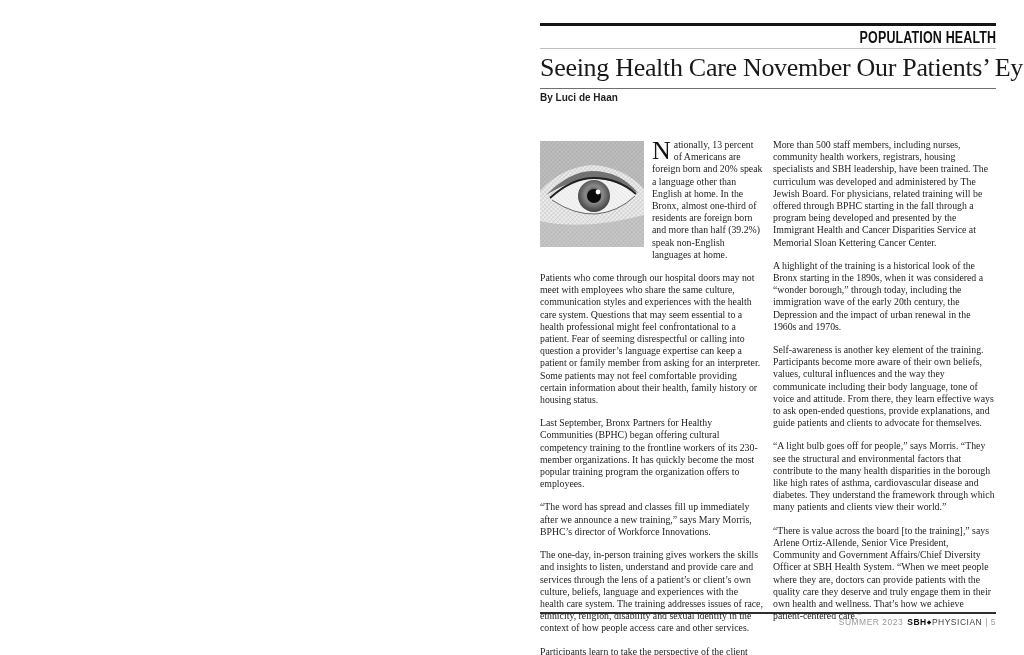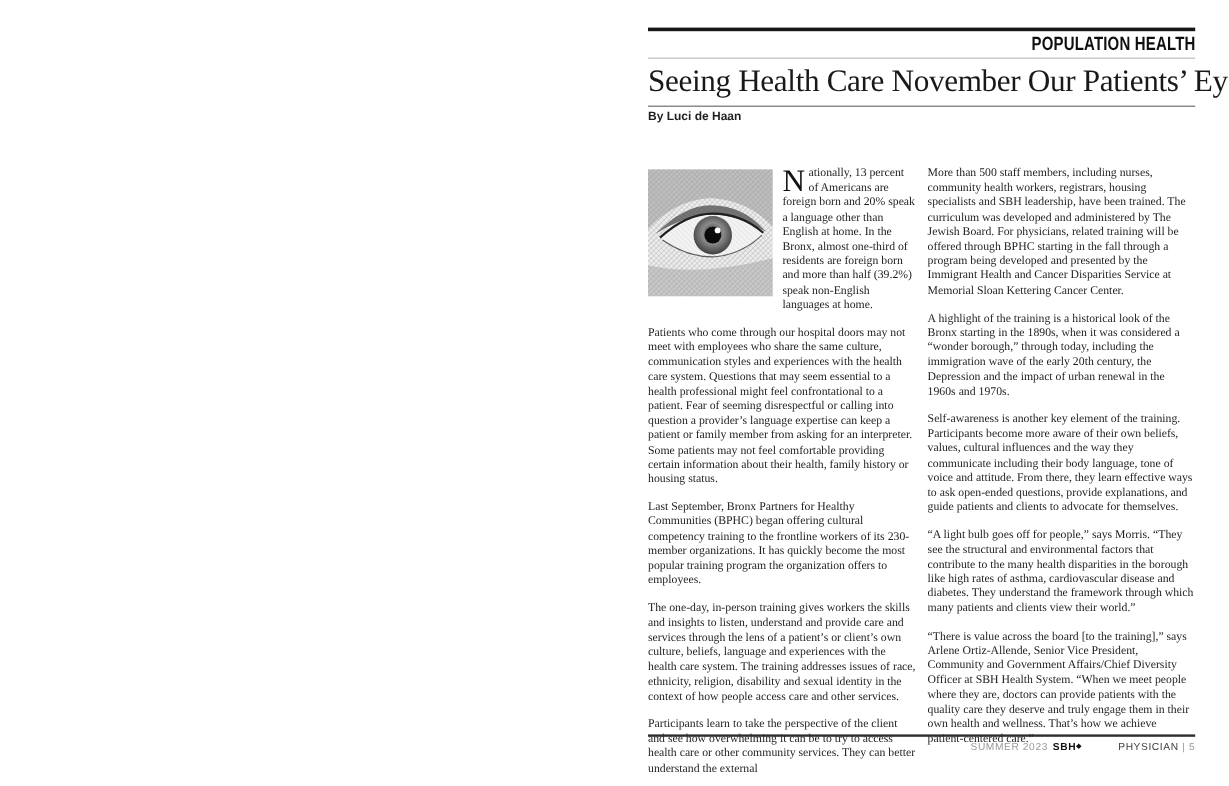--- a/index.html
+++ b/index.html
@@ -13,21 +13,21 @@
   .byline{position:absolute;top:92px;left:0;font-family:"Liberation Sans",sans-serif;font-weight:bold;font-size:10px;color:#1f1f1f;text-align:right;}
   .columns{position:absolute;top:139px;left:0;width:457px;display:flex;gap:10px;}
   .col{width:223px;font-size:9.8px;line-height:12.2px;color:#1d1d1d;}
   .col p{margin:0 0 11px 0;}
   .eye{float:left;width:104px;height:106px;margin:2px 8px 2px 0;}
   .dropcap{float:left;font-size:26px;line-height:21px;padding:1px 3px 0 0;color:#141414;}
   .footer-rule{position:absolute;top:612px;left:0;width:456px;height:2px;background:#2e2e2e;}
   .footer{position:absolute;top:617px;right:1px;font-family:"Liberation Sans",sans-serif;font-size:8.5px;letter-spacing:0.5px;color:#9a9a9a;white-space:nowrap;}
   .f-brand-bold{color:#101010;font-weight:bold;margin-left:4px;}
   .f-sep{color:#101010;font-size:6px;vertical-align:1.5px;}
-  .f-brand{color:#3f3f3f;margin-left:30px;}
+  .f-brand{color:#3f3f3f;}
   .f-page{color:#9a9a9a;margin-left:3px;}
 </style>
 </head>
 <body>
 
 <div class="page">
   <div class="content">
 
     <div class="top-rule"></div>
     <div class="section-label">POPULATION HEALTH</div>
@@ -65,20 +65,21 @@
           <path d="M10,57 Q32,38 54,38 Q78,38 96,54 Q76,72 52,72 Q28,72 10,57 Z" fill="url(#h2)" opacity="0.5"></path>
           <circle cx="54" cy="55" r="16" fill="url(#iris)"></circle>
           <circle cx="54" cy="55" r="7" fill="#0b0b0b"></circle>
           <circle cx="58" cy="51" r="2.4" fill="#ffffff"></circle>
           <path d="M10,57 Q32,37 54,37 Q78,37 96,53" stroke="#1f1f1f" stroke-width="1.8" fill="none"></path>
           <path d="M12,59 Q34,74 56,73 Q78,71 95,55" stroke="#5a5a5a" stroke-width="0.9" fill="none"></path>
         </svg>
         <p><span class="dropcap">N</span><span>ationally, 13 percent of Americans are foreign born and 20% speak a language other than English at home. In the Bronx, almost one-third of residents are foreign born and more than half (39.2%) speak non-English languages at home.</span></p>
         <p>Patients who come through our hospital doors may not meet with employees who share the same culture, communication styles and experiences with the health care system. Questions that may seem essential to a health professional might feel confrontational to a patient. Fear of seeming disrespectful or calling into question a provider’s language expertise can keep a patient or family member from asking for an interpreter. Some patients may not feel comfortable providing certain information about their health, family history or housing status.</p>
         <p>Last September, Bronx Partners for Healthy Communities (BPHC) began offering cultural competency training to the frontline workers of its 230-member organizations. It has quickly become the most popular training program the organization offers to employees.</p>
+        <p>“The word has spread and classes fill up immediately after we announce a new training,” says Mary Morris, BPHC’s director of Workforce Innovations.</p>
         <p>The one-day, in-person training gives workers the skills and insights to listen, understand and provide care and services through the lens of a patient’s or client’s own culture, beliefs, language and experiences with the health care system. The training addresses issues of race, ethnicity, religion, disability and sexual identity in the context of how people access care and other services.</p>
         <p>Participants learn to take the perspective of the client and see how overwhelming it can be to try to access health care or other community services. They can better understand the external</p>
       </div>
 
       <div class="col">
         <p>More than 500 staff members, including nurses, community health workers, registrars, housing specialists and SBH leadership, have been trained. The curriculum was developed and administered by The Jewish Board. For physicians, related training will be offered through BPHC starting in the fall through a program being developed and presented by the Immigrant Health and Cancer Disparities Service at Memorial Sloan Kettering Cancer Center.</p>
         <p>A highlight of the training is a historical look of the Bronx starting in the 1890s, when it was considered a “wonder borough,” through today, including the immigration wave of the early 20th century, the Depression and the impact of urban renewal in the 1960s and 1970s.</p>
         <p>Self-awareness is another key element of the training. Participants become more aware of their own beliefs, values, cultural influences and the way they communicate including their body language, tone of voice and attitude. From there, they learn effective ways to ask open-ended questions, provide explanations, and guide patients and clients to advocate for themselves.</p>
         <p>“A light bulb goes off for people,” says Morris. “They see the structural and environmental factors that contribute to the many health disparities in the borough like high rates of asthma, cardiovascular disease and diabetes. They understand the framework through which many patients and clients view their world.”</p>
         <p>“There is value across the board [to the training],” says Arlene Ortiz-Allende, Senior Vice President, Community and Government Affairs/Chief Diversity Officer at SBH Health System. “When we meet people where they are, doctors can provide patients with the quality care they deserve and truly engage them in their own health and wellness. That’s how we achieve patient-centered care.”</p>

